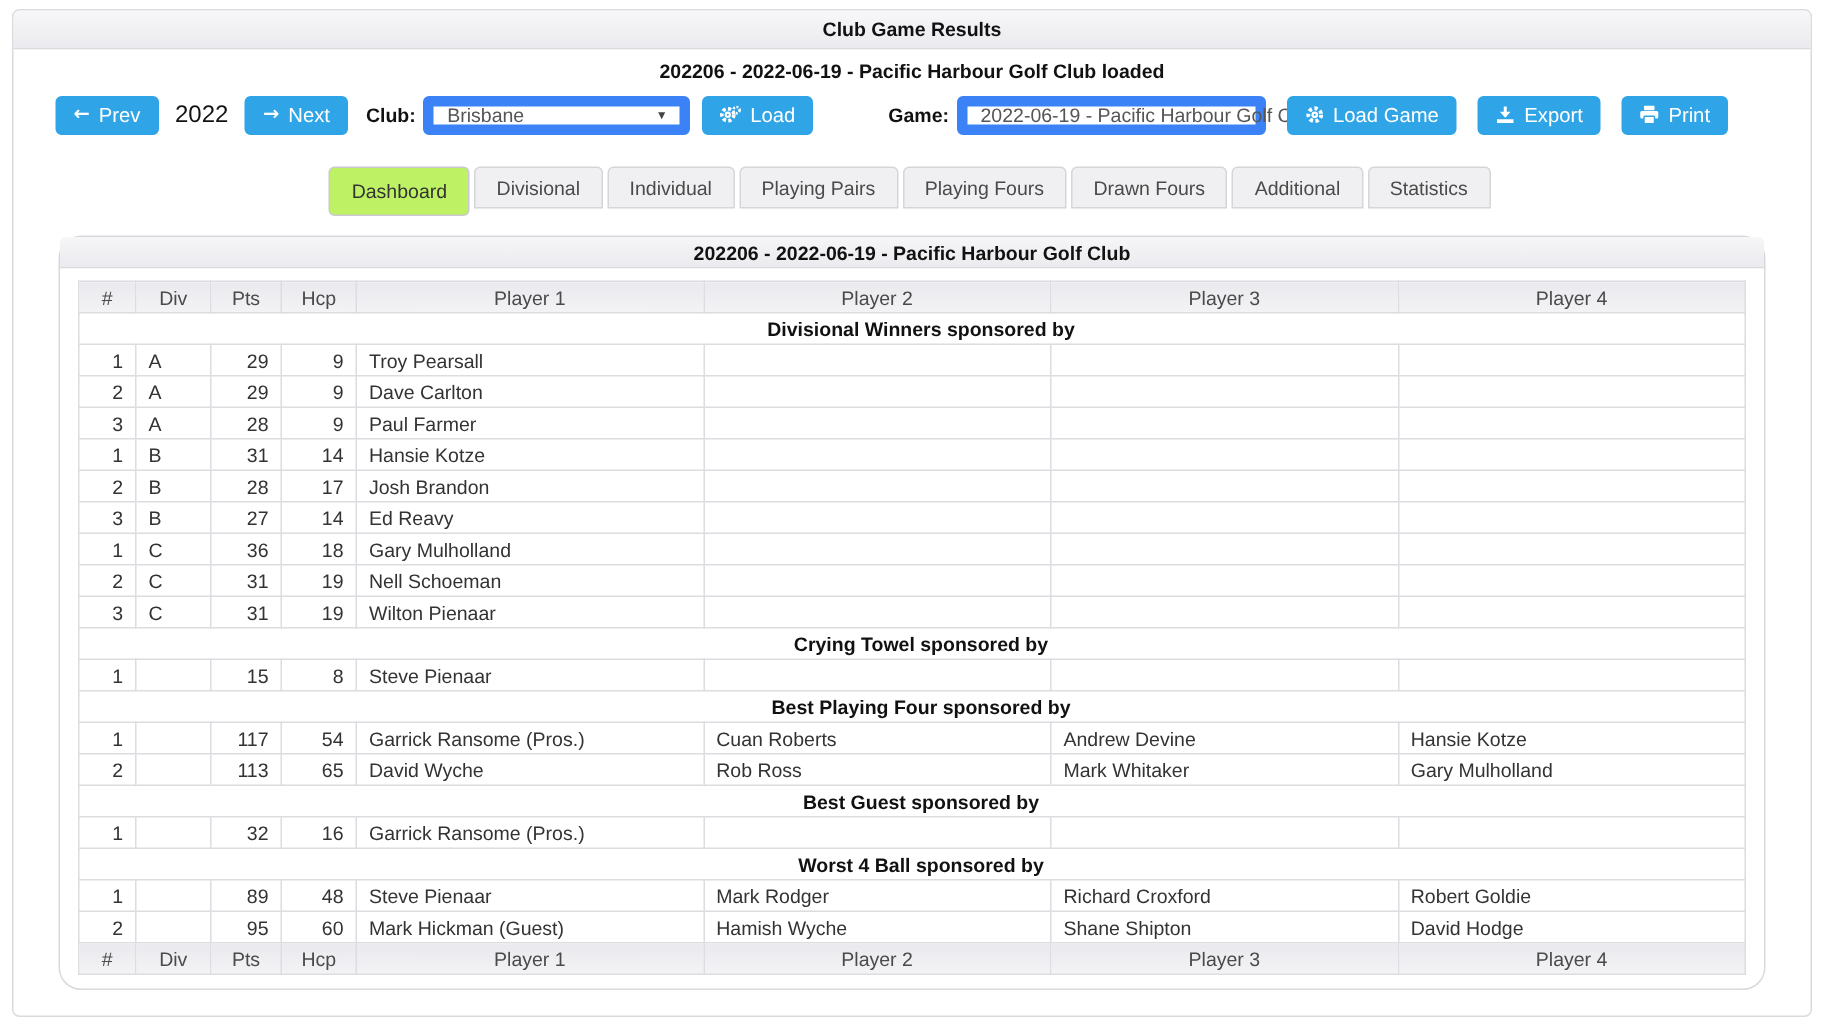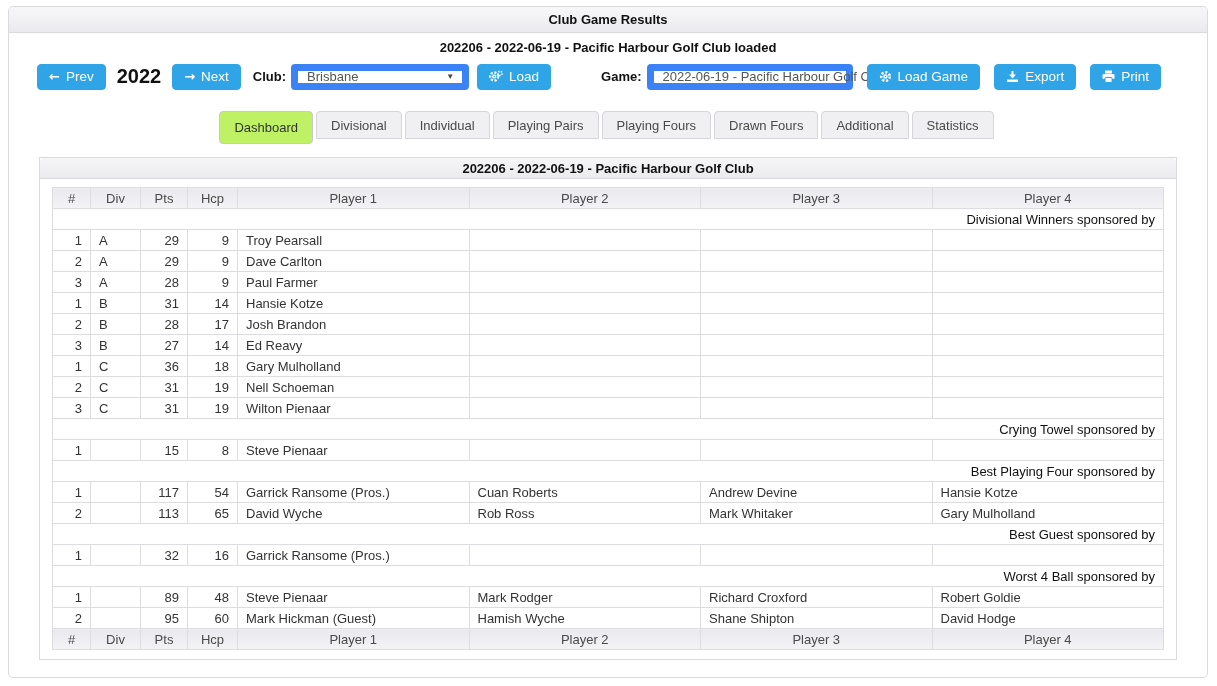--- a/index.html
+++ b/index.html
@@ -29,21 +29,21 @@
     margin:8px 28px 0 28px; height:27px;
   }
   .btn {
     background:#2fa4e7; border:1px solid #2fa4e7; color:#fff;
     border-radius:4px; height:26px; padding:0 11px;
     display:inline-flex; align-items:center; gap:6px;
     font-size:13.5px; font-family:inherit; cursor:pointer; white-space:nowrap;
   }
   .btn .ico { display:inline-flex; align-items:center; }
   .arrow-glyph { font-family:"DejaVu Sans", sans-serif; font-weight:bold; font-size:13px; line-height:1; }
-  .year { font-weight:bold; color:#111; font-size:20px; margin:0 11px; }
+  .year { font-weight:normal; color:#111; font-size:16px; margin:0 11px; }
   .ctl-label { font-weight:bold; color:#111; margin:0 5px 0 12px; white-space:nowrap; }
   .sel {
     height:26px; border:7px solid #3b82f6; border-radius:4px; background:#fff;
     display:inline-flex; align-items:center; justify-content:space-between;
     padding:0 8px 0 9px; color:#555; cursor:pointer; white-space:nowrap;
   }
   .sel .caret { color:#444; font-size:8px; margin-left:10px; }
   .sel-club { width:178px; }
   .sel-game { width:206px; }
   .gap-load { margin-left:8px; }
@@ -60,21 +60,21 @@
     display:inline-flex; align-items:center; padding:0 14px;
     font-size:13px; cursor:pointer; white-space:nowrap;
   }
   .tab.active {
     background:#bef264; height:33px; border-color:#c9c9cf; color:#333;
     border-radius:4px;
   }
   
   .inner-panel {
     margin:13px 30px 0 30px;
-    border:1px solid #d9d9de; border-radius:0; background:#fff;
+    border:1px solid #d9d9de; border-radius:15px; background:#fff;
   }
   .inner-header {
     height:21px; background:linear-gradient(#f6f6f8,#ebebef);
     border-bottom:1px solid #d9d9de; border-radius:4px 4px 0 0;
     display:flex; align-items:center; justify-content:center;
     font-weight:bold; color:#111; font-size:13px;
   }
   .inner-body { padding:8px 12px 9px 12px; }
   table.results {
     width:100%; border-collapse:collapse; table-layout:fixed;
@@ -85,21 +85,21 @@
     overflow:hidden; white-space:nowrap;
   }
   table.results th {
     background:linear-gradient(#eaeaee,#f3f3f6); color:#4a4a4a;
     font-weight:normal; text-align:center;
   }
   td.c-num, td.c-pts, td.c-hcp { text-align:right; padding-right:11px; }
   td.c-div { text-align:left; padding-left:14px; }
   td.c-p   { text-align:left; }
   tr.section-row td {
-    font-weight:normal; color:#111; text-align:right; padding-left:20px;
+    font-weight:bold; color:#111; text-align:center; padding-left:20px;
   }
   svg.micon { display:block; }
 </style>
 </head>
 <body>
 
 <div class="outer-panel">
   <div class="outer-header">Club Game Results</div>
   <div class="subtitle">202206 - 2022-06-19 - Pacific Harbour Golf Club loaded</div>
 

